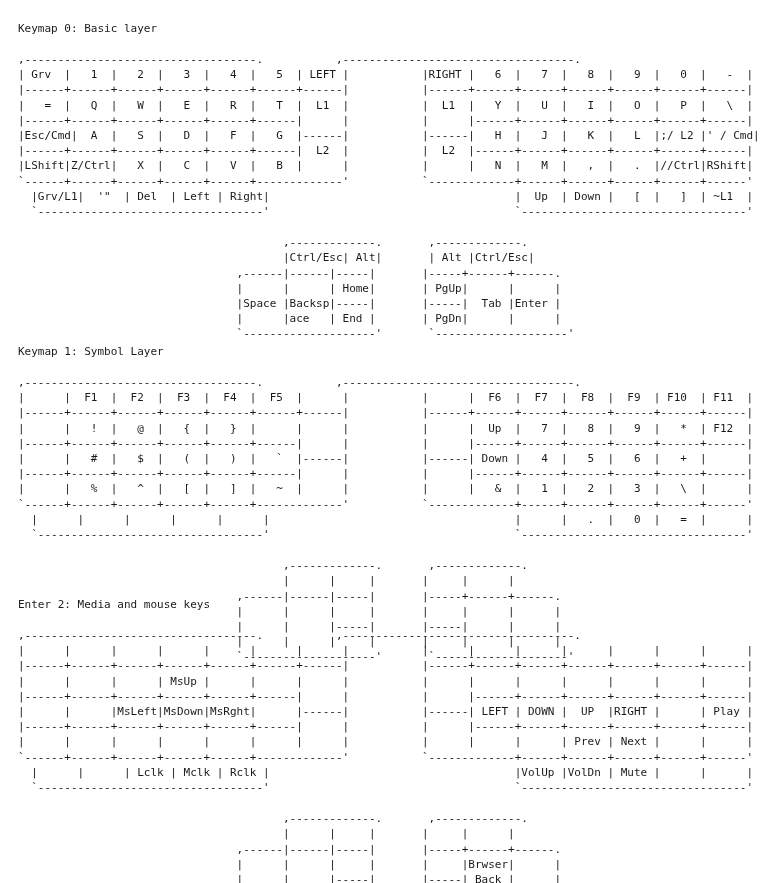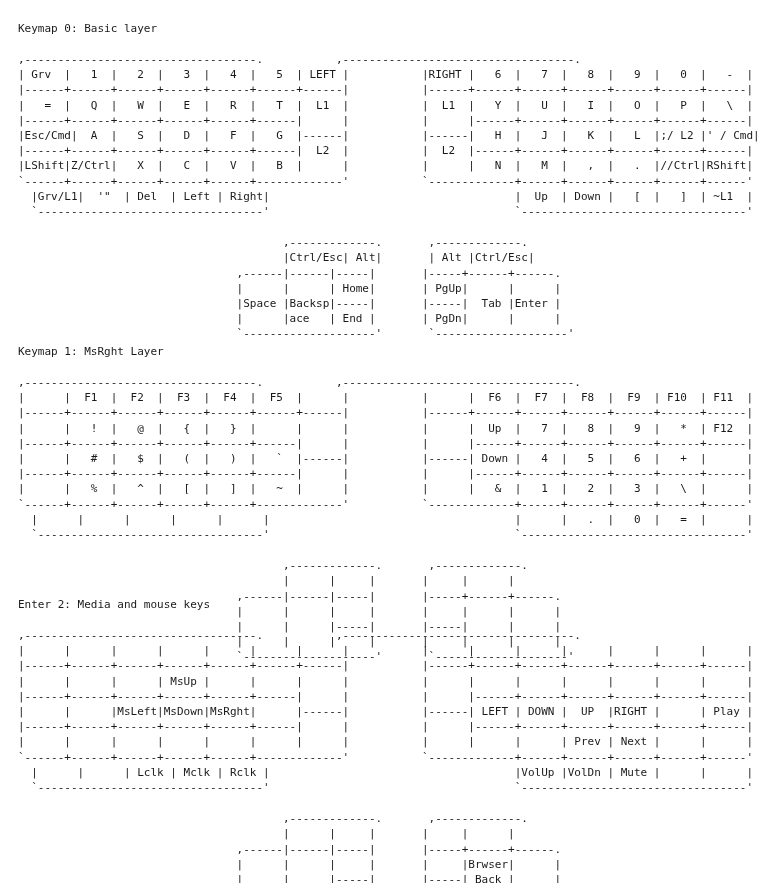--- a/index.html
+++ b/index.html
@@ -69,21 +69,21 @@
     <pre class="ascii">                                        ,-------------.       ,-------------.
                                         |Ctrl/Esc| Alt|       | Alt |Ctrl/Esc|
                                  ,------|------|-----|       |-----+------+------.
                                  |      |      | Home|       | PgUp|      |      |
                                  |Space |Backsp|-----|       |-----|  Tab |Enter |
                                  |      |ace   | End |       | PgDn|      |      |
                                  `--------------------'       `--------------------'</pre>
   </div>
 
   <div class="section sec1">
-    <div class="section-title">Keymap 1: MsRght Layer</div>
+    <div class="section-title">Keymap 1: Symbol Layer</div>
     <pre class="ascii">,-----------------------------------.           ,-----------------------------------.
 |      |  F1  |  F2  |  F3  |  F4  |  F5  |      |           |      |  F6  |  F7  |  F8  |  F9  | F10  | F11  |
 |------+------+------+------+------+------+------|           |------+------+------+------+------+------+------|
 |      |   !  |   @  |   {  |   }  |      |      |           |      |  Up  |   7  |   8  |   9  |   *  | F12  |
 |------+------+------+------+------+------|      |           |      |------+------+------+------+------+------|
 |      |   #  |   $  |   (  |   )  |   `  |------|           |------| Down |   4  |   5  |   6  |   +  |      |
 |------+------+------+------+------+------|      |           |      |------+------+------+------+------+------|
 |      |   %  |   ^  |   [  |   ]  |   ~  |      |           |      |   &amp;  |   1  |   2  |   3  |   \  |      |
 `------+------+------+------+------+-------------'           `-------------+------+------+------+------+------'
   |      |      |      |      |      |                                     |      |   .  |   0  |   =  |      |

